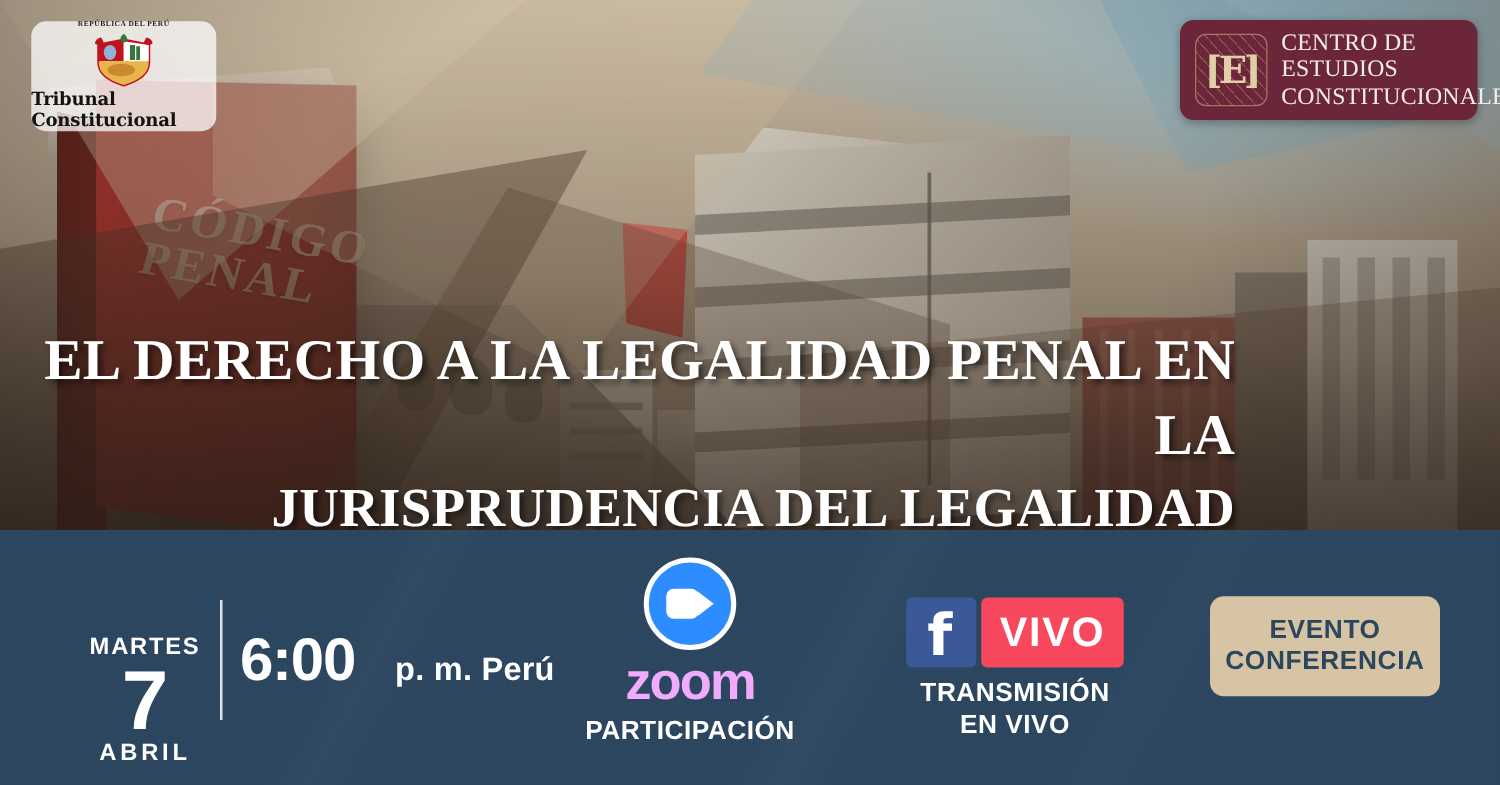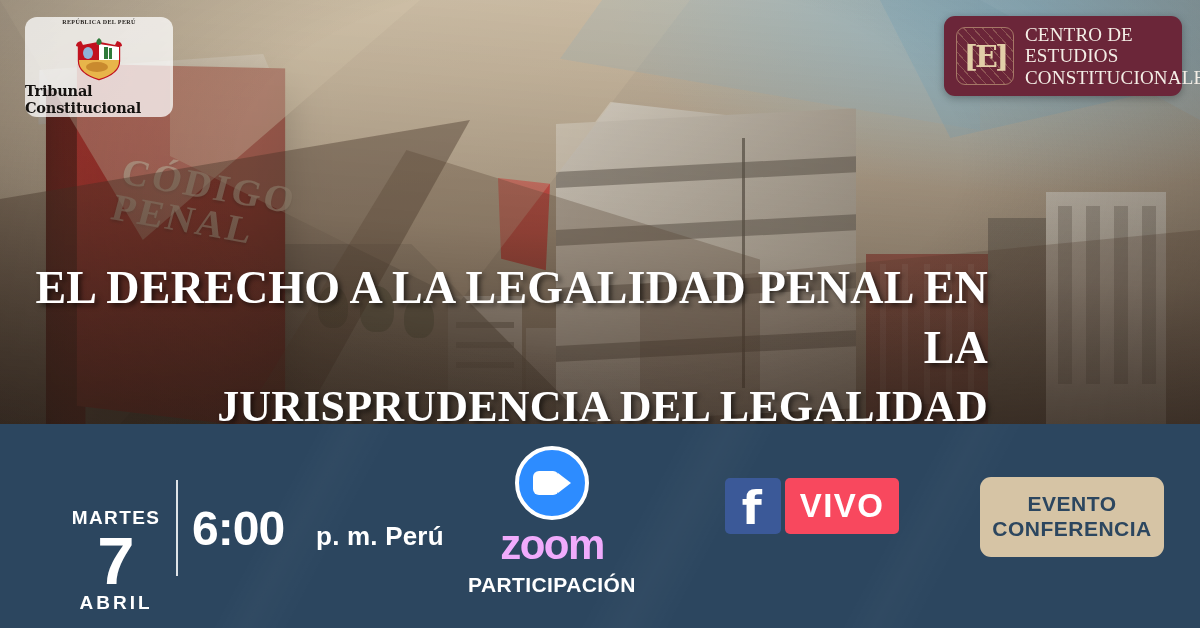--- a/index.html
+++ b/index.html
@@ -96,21 +96,21 @@
 
   
   .hero-wash{
     position:absolute;inset:0;
     background:linear-gradient(185deg, rgba(120,92,62,.10) 0%, rgba(80,62,44,.30) 55%, rgba(46,34,26,.72) 100%);
   }
   .hero-vig{position:absolute;inset:0;background:radial-gradient(ellipse 900px 460px at 50% 38%, rgba(0,0,0,0) 40%, rgba(30,22,16,.45) 100%);}
 
   
   .tc-logo{
-    position:absolute;left:25px;top:17px;width:148px;height:100px;
+    position:absolute;left:25px;top:17px;width:148px;height:88px;
     background:rgba(255,255,255,.74);
     border-radius:12px;
     display:flex;flex-direction:column;align-items:center;justify-content:center;
   }
   .shield-wrap{position:relative;width:96px;height:62px;display:flex;align-items:flex-end;justify-content:center;}
   .rep-arc{
     position:absolute;top:0;left:0;width:96px;height:22px;
     font-family:"Liberation Serif", serif;font-size:6px;font-weight:700;
     letter-spacing:.4px;color:#231f1c;text-align:center;
   }
@@ -230,21 +230,20 @@
     margin-top:9px;color:#fff;font-size:21px;font-weight:700;
     letter-spacing:.4px;line-height:1.18;
   }
 
   
   .cert{
     position:absolute;left:968px;top:477px;width:184px;height:80px;
     background:#d6c4a5;border-radius:11px;
     display:flex;flex-direction:column;align-items:center;justify-content:center;
     color:#2c465f;
-    margin-left:12px;
   }
   .cert div{font-size:21px;font-weight:700;letter-spacing:.5px;line-height:1.18;}
 </style>
 </head>
 <body>
 
 <div class="poster">
 
   <div class="hero">
 
@@ -380,20 +379,24 @@
 
   <div class="fb-blk">
     <div class="fb-row">
       <div class="fb-sq">
         <span class="fb-f">f</span>
       </div>
       <div class="live-sq">
         <span>VIVO</span>
       </div>
     </div>
+    <div class="fb-cap">
+      <div>TRANSMISIÓN</div>
+      <div>EN VIVO</div>
+    </div>
   </div>
 
   <div class="cert">
     <div>EVENTO</div>
     <div>CONFERENCIA</div>
   </div>
 
 </div>
 
 </body></html>

